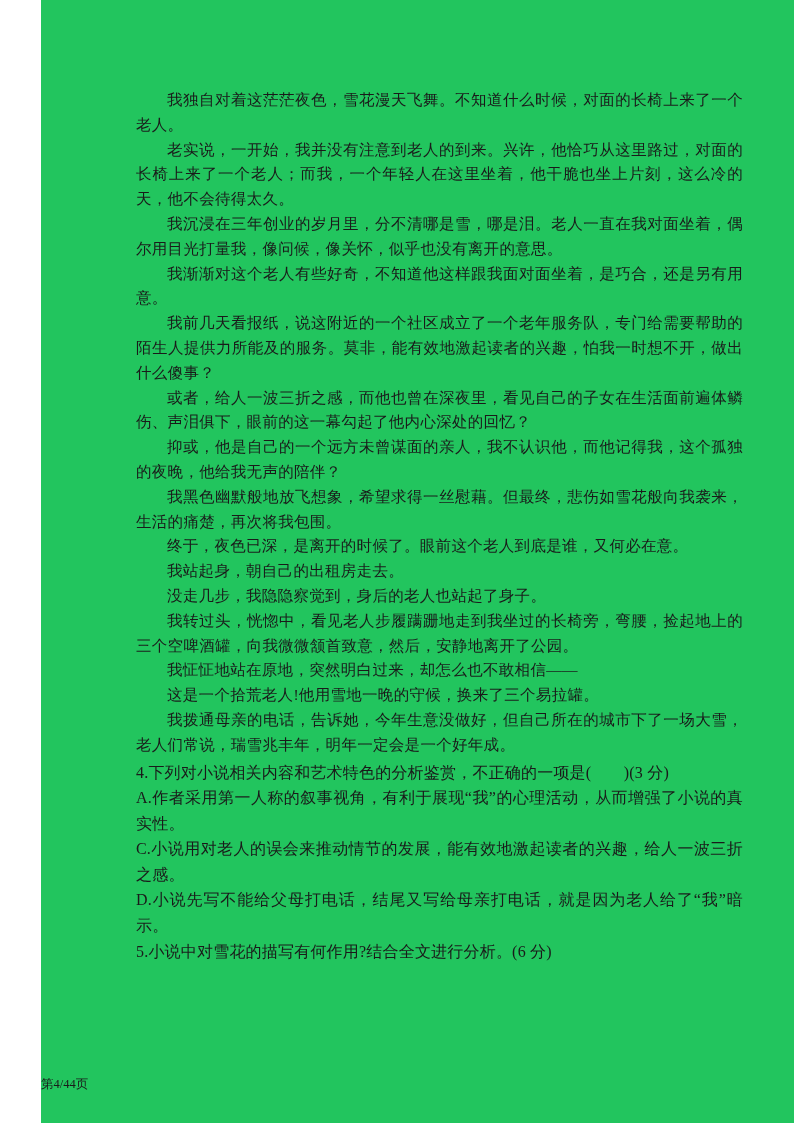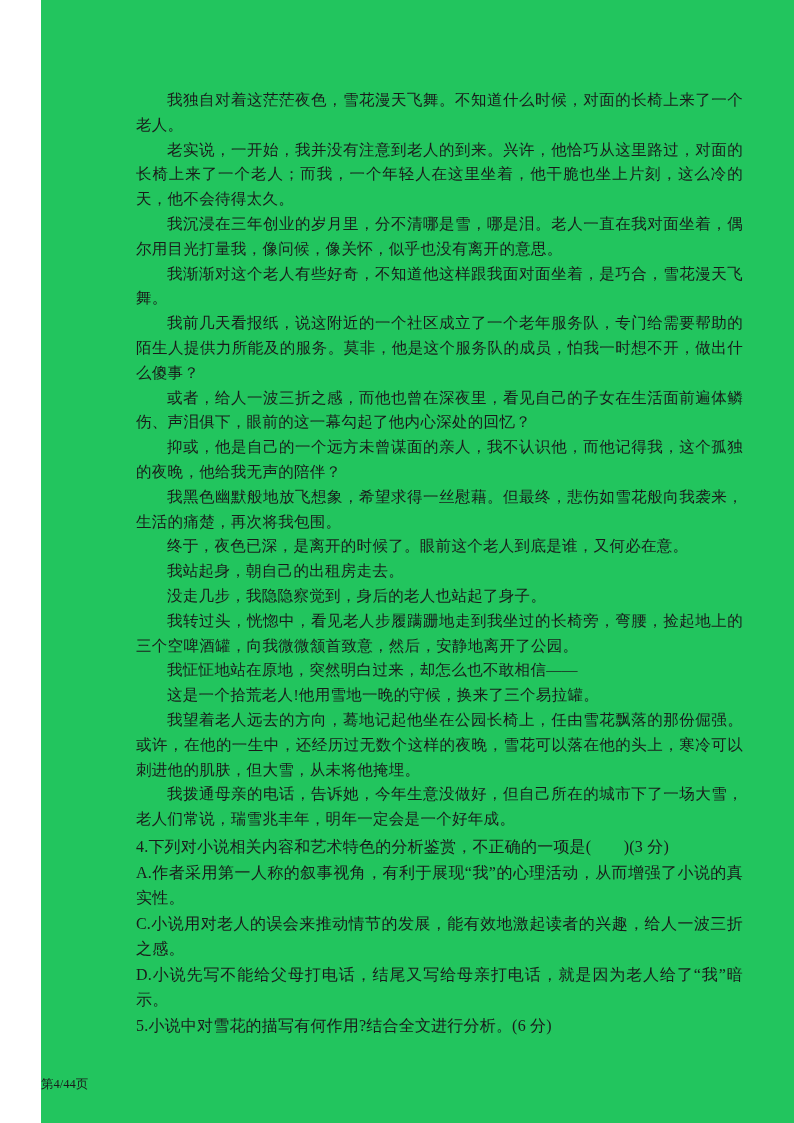--- a/index.html
+++ b/index.html
@@ -54,32 +54,31 @@
 </head>
 <body>
 
 <div class="page">
   <div class="content">
 
     <section class="story">
       <p class="story-p">我独自对着这茫茫夜色，雪花漫天飞舞。不知道什么时候，对面的长椅上来了一个老人。</p>
       <p class="story-p">老实说，一开始，我并没有注意到老人的到来。兴许，他恰巧从这里路过，对面的长椅上来了一个老人；而我，一个年轻人在这里坐着，他干脆也坐上片刻，这么冷的天，他不会待得太久。</p>
       <p class="story-p">我沉浸在三年创业的岁月里，分不清哪是雪，哪是泪。老人一直在我对面坐着，偶尔用目光打量我，像问候，像关怀，似乎也没有离开的意思。</p>
-      <p class="story-p">我渐渐对这个老人有些好奇，不知道他这样跟我面对面坐着，是巧合，雪花漫天飞舞。</p>
-      <p class="story-p">我前几天看报纸，说这附近的一个社区成立了一个老年服务队，专门给需要帮助的陌生人提供力所能及的服务。莫非，他是这个服务队的成员，怕我一时想不开，做出什么傻事？</p>
+      <p class="story-p">我渐渐对这个老人有些好奇，不知道他这样跟我面对面坐着，是巧合，还是另有用意。</p>
+      <p class="story-p">我前几天看报纸，说这附近的一个社区成立了一个老年服务队，专门给需要帮助的陌生人提供力所能及的服务。莫非，能有效地激起读者的兴趣，怕我一时想不开，做出什么傻事？</p>
       <p class="story-p">或者，给人一波三折之感，而他也曾在深夜里，看见自己的子女在生活面前遍体鳞伤、声泪俱下，眼前的这一幕勾起了他内心深处的回忆？</p>
       <p class="story-p">抑或，他是自己的一个远方未曾谋面的亲人，我不认识他，而他记得我，这个孤独的夜晚，他给我无声的陪伴？</p>
       <p class="story-p">我黑色幽默般地放飞想象，希望求得一丝慰藉。但最终，悲伤如雪花般向我袭来，生活的痛楚，再次将我包围。</p>
       <p class="story-p">终于，夜色已深，是离开的时候了。眼前这个老人到底是谁，又何必在意。</p>
       <p class="story-p">我站起身，朝自己的出租房走去。</p>
       <p class="story-p">没走几步，我隐隐察觉到，身后的老人也站起了身子。</p>
       <p class="story-p">我转过头，恍惚中，看见老人步履蹒跚地走到我坐过的长椅旁，弯腰，捡起地上的三个空啤酒罐，向我微微颔首致意，然后，安静地离开了公园。</p>
       <p class="story-p">我怔怔地站在原地，突然明白过来，却怎么也不敢相信——</p>
       <p class="story-p">这是一个拾荒老人!他用雪地一晚的守候，换来了三个易拉罐。</p>
-      <p class="story-p">我望着老人远去的方向，蓦地记起他坐在公园长椅上，任由雪花飘落的那份倔强。或许，在他的一生中，还经历过无数个这样的夜晚，雪花可以落在他的头上，寒冷可以刺进他的肌肤，但大雪，从未将他掩埋。</p>
       <p class="story-p">我拨通母亲的电话，告诉她，今年生意没做好，但自己所在的城市下了一场大雪，老人们常说，瑞雪兆丰年，明年一定会是一个好年成。</p>
     </section>
 
     <section class="questions">
       <p class="q">4.下列对小说相关内容和艺术特色的分析鉴赏，不正确的一项是(　　)(3 分)</p>
       <p class="q">A.作者采用第一人称的叙事视角，有利于展现“我”的心理活动，从而增强了小说的真实性。</p>
       <p class="q">C.小说用对老人的误会来推动情节的发展，能有效地激起读者的兴趣，给人一波三折之感。</p>
       <p class="q">D.小说先写不能给父母打电话，结尾又写给母亲打电话，就是因为老人给了“我”暗示。</p>
       <p class="q">5.小说中对雪花的描写有何作用?结合全文进行分析。(6 分)</p>
     </section>

